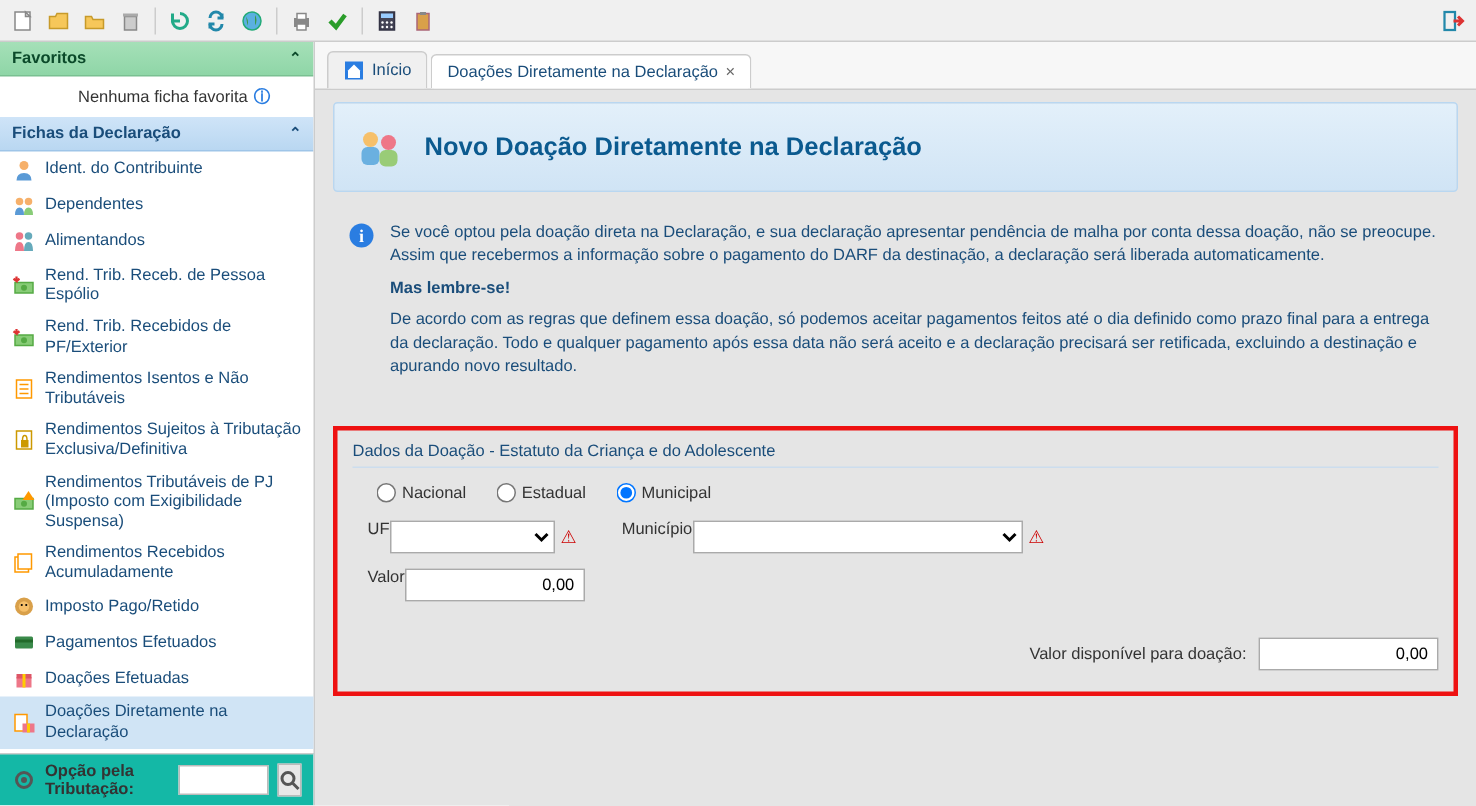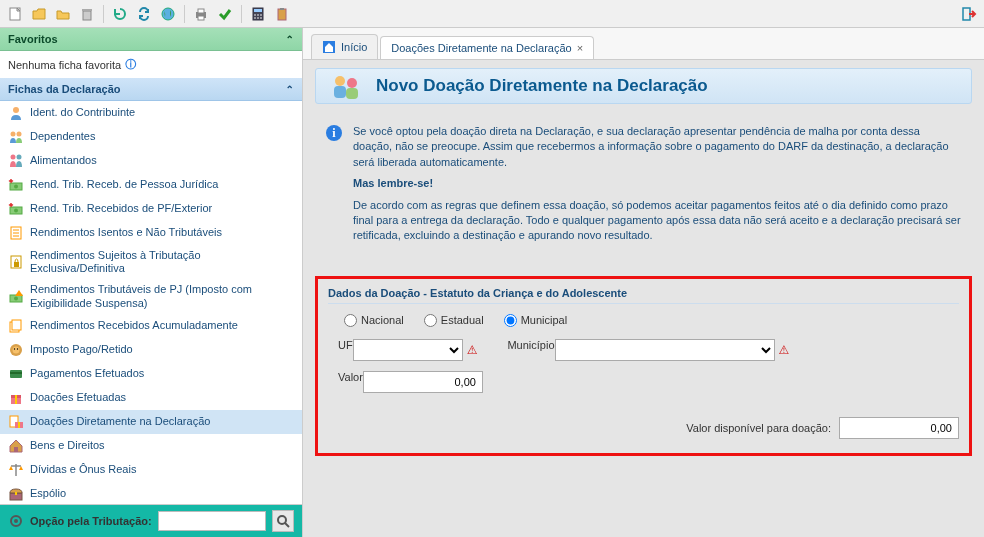--- a/index.html
+++ b/index.html
@@ -5,54 +5,54 @@
   * { box-sizing: border-box; margin: 0; padding: 0; }
   body { font-family: Arial, sans-serif; font-size: 11px; color: #333; background: #fff; width: 984px; height: 537px; overflow: hidden; position: relative; }
 
   
   .toolbar { height: 28px; background: #f0f0f0; border-bottom: 1px solid #ccc; display: flex; align-items: center; padding: 0 4px; gap: 2px; }
   .toolbar .tb-btn { width: 22px; height: 22px; display: flex; align-items: center; justify-content: center; cursor: pointer; border-radius: 2px; }
   .toolbar .spacer { flex: 1; }
 
   
   .layout { display: flex; height: calc(537px - 28px); }
-  .sidebar { width: 303px; background: #fff; border-right: 1px solid #ccc; display: flex; flex-direction: column; overflow: hidden; }
+  .sidebar { width: 210px; background: #fff; border-right: 1px solid #ccc; display: flex; flex-direction: column; overflow: hidden; }
   .panel-header { background: linear-gradient(#a5e0b8,#8fd6a7); color: #0b4a2a; font-weight: bold; padding: 5px 8px; border-bottom: 1px solid #7ac092; display: flex; justify-content: space-between; align-items: center; cursor: pointer; }
   .panel-header.blue { background: linear-gradient(#cfe4f8,#b9d7f1); color: #1a4d7a; border-bottom: 1px solid #9fc5e8; align-items: center; }
   .panel-header .chevron { font-size: 10px; }
-  .panel-body { padding: 6px 8px; font-size: 11px; }
+  .panel-body { padding: 6px 8px; font-size: 11px; margin-left: 44px; }
   .no-fav { display: flex; align-items: center; gap: 4px; color: #333; }
 
   .ficha-list { flex: 1; overflow-y: auto; }
   .ficha-item { display: flex; align-items: center; gap: 6px; padding: 4px 8px; cursor: pointer; color: #1a4d7a; }
   .ficha-item.active { background: #d0e4f5; }
   .ficha-item .icon { width: 16px; height: 16px; flex-shrink: 0; display:flex; align-items:center; justify-content:center; }
   .ficha-item .label { line-height: 1.2; }
 
   .footer-row { border-top: 1px solid #ccc; padding: 5px 8px; display: flex; align-items: center; gap: 6px; background: #14b8a6; }
   .footer-row input[type=text] { flex: 1; border: 1px solid #bbb; padding: 3px 4px; font-size: 11px; min-width: 60px; }
   .footer-row .search-btn { width: 22px; height: 22px; display:flex; align-items:center; justify-content:center; background:#e8e8e8; border:1px solid #bbb; cursor:pointer; }
 
   
   .main { flex: 1; background: #e5e5e5; display: flex; flex-direction: column; overflow: auto; }
   .tabs { display: flex; align-items: flex-end; padding: 6px 8px 0 8px; gap: 2px; border-bottom: 1px solid #ccc; background: #f7f7f7; }
   .tab { display: flex; align-items: center; gap: 5px; padding: 5px 10px; border: 1px solid #ccc; border-bottom: none; background: #f0f0f0; border-radius: 4px 4px 0 0; cursor: pointer; font-size: 11px; color: #1a4d7a; }
   .tab.active { background: #fff; }
   .tab .close { color: #666; cursor: pointer; font-size: 11px; }
 
-  .page-title-bar { margin: 8px 12px 12px 12px; padding: 2px 14px; background: linear-gradient(#e3f0fa,#d0e4f5); border: 1px solid #b9d7f1; border-radius: 3px; display:flex; align-items:center; gap:12px; }
+  .page-title-bar { margin: 8px 12px 12px 12px; padding: 14px 14px; background: linear-gradient(#e3f0fa,#d0e4f5); border: 1px solid #b9d7f1; border-radius: 3px; display:flex; align-items:center; gap:12px; }
   .page-title-bar .title { color: #0b5a8f; font-size: 17px; font-weight: bold; }
 
   .info-box { margin: 0 12px 10px 12px; padding: 8px 10px; display:flex; gap:10px; color: #1a4d7a; line-height: 1.4; }
   .info-box .info-icon { width:18px; height:18px; flex-shrink:0; }
   .info-box strong { color: #1a4d7a; }
   .info-box p { margin-bottom: 6px; }
 
   .red-frame { margin: 8px 12px 12px 12px; border: 3px solid #e11; padding: 8px 10px 14px 10px; }
-  .section-title { color: #1a4d7a; font-weight: bold; font-size: 11px; border-bottom: 1px solid #cde; padding-bottom: 4px; margin-bottom: 10px; }
+  .section-title { color: #1a4d7a; font-weight: normal; font-size: 11px; border-bottom: 1px solid #cde; padding-bottom: 4px; margin-bottom: 10px; }
 
   .field-group { margin-left: 10px; }
   .field-label { color: #333; margin-bottom: 3px; display: block; }
   .radio-row { display: flex; gap: 20px; align-items:flex-start; margin: 4px 0 12px 6px; }
   .radio-row label { display: flex; align-items:center; gap:4px; cursor:pointer; }
 
   .row-fields { display: flex; gap: 30px; margin-bottom: 10px; }
   .col { display:flex; flex-direction:row; }
   .combo { display:flex; align-items:center; gap:4px; }
   .combo select { border: 1px solid #aaa; height: 22px; font-size:11px; background:#fff; }
@@ -207,21 +207,21 @@
           <span class="label">Alimentandos</span>
         </div>
         <div class="ficha-item">
           <span class="icon">
             <svg width="16" height="16">
               <rect x="2" y="6" width="12" height="7" fill="#8c7" stroke="#5a4"></rect>
               <circle cx="8" cy="9.5" r="2" fill="#5a4"></circle>
               <path d="M3 2 L3 5 L1 3.5 M5 3.5 L3 5" stroke="#d33" fill="none" stroke-width="1.5"></path>
             </svg>
           </span>
-          <span class="label">Rend. Trib. Receb. de Pessoa Jurídica</span>
+          <span class="label">Rend. Trib. Receb. de Pessoa Espólio</span>
         </div>
         <div class="ficha-item">
           <span class="icon">
             <svg width="16" height="16">
               <rect x="2" y="6" width="12" height="7" fill="#8c7" stroke="#5a4"></rect>
               <circle cx="8" cy="9.5" r="2" fill="#5a4"></circle>
               <path d="M3 2 L3 5 L1 3.5 M5 3.5 L3 5" stroke="#d33" fill="none" stroke-width="1.5"></path>
             </svg>
           </span>
           <span class="label">Rend. Trib. Recebidos de PF/Exterior</span>

